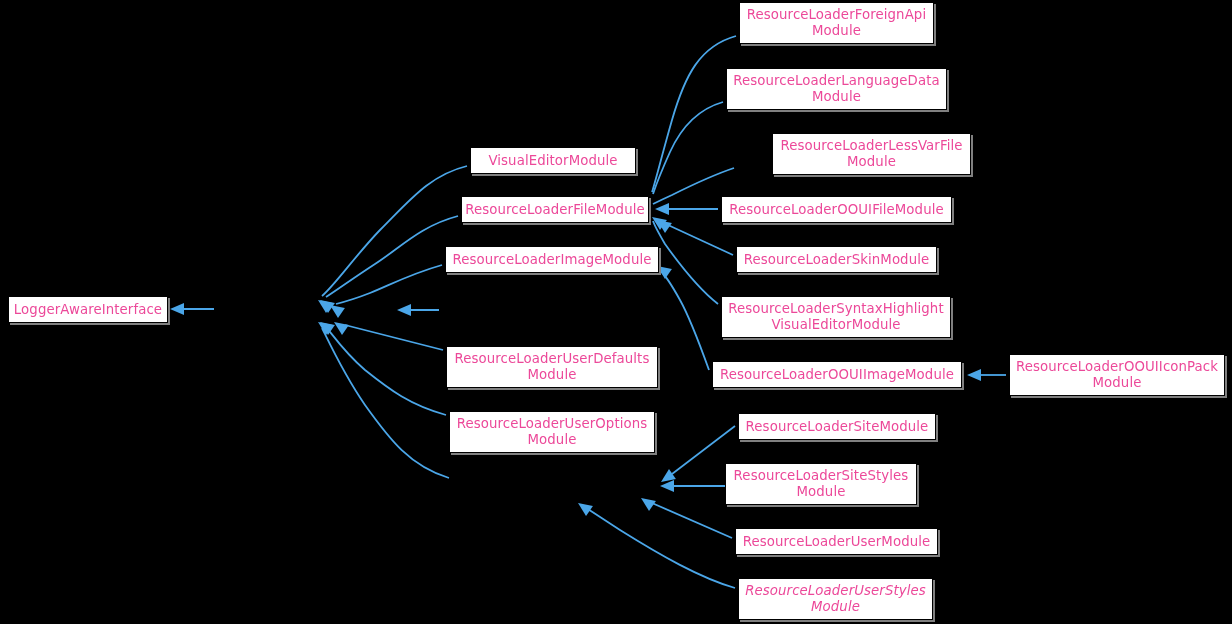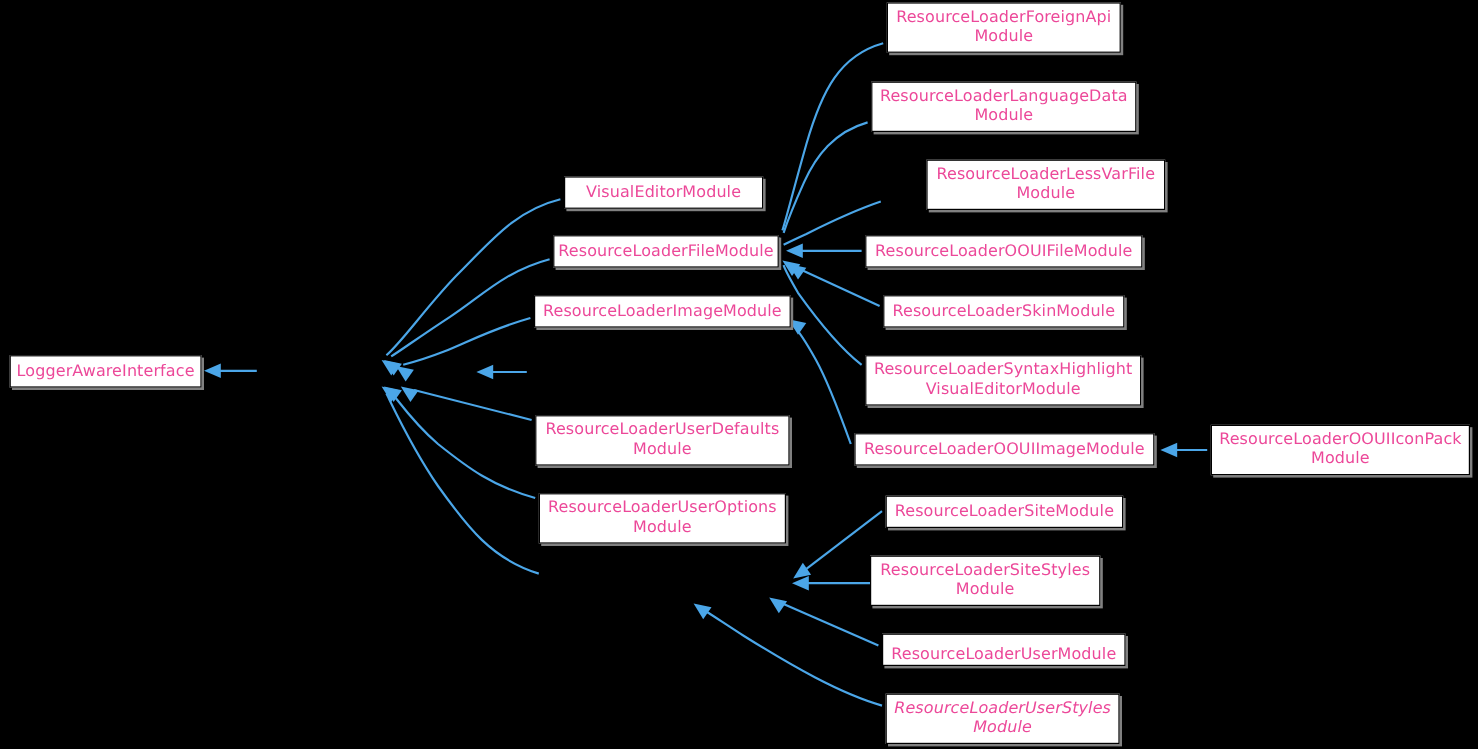--- a/index.html
+++ b/index.html
@@ -112,16 +112,16 @@
     <div class="node" style="left: 736px; top: 246px; width: 201px; height: 27px; background: rgb(255, 255, 255); border-color: rgb(0, 0, 0); box-shadow: rgb(128, 128, 128) 2px 2px 0px 0px;"><span class="node-label">ResourceLoaderSkinModule</span></div>
     <div class="node" style="left: 721px; top: 196px; width: 231px; height: 27px; background: rgb(255, 255, 255); border-color: rgb(0, 0, 0); box-shadow: rgb(128, 128, 128) 2px 2px 0px 0px;"><span class="node-label">ResourceLoaderOOUIFileModule</span></div>
     <div class="node" style="left: 721px; top: 296px; width: 230px; height: 42px; background: rgb(255, 255, 255); border-color: rgb(0, 0, 0); box-shadow: rgb(128, 128, 128) 2px 2px 0px 0px;"><span class="node-label">ResourceLoaderSyntaxHighlight
 VisualEditorModule</span></div>
     <div class="node" style="left: 712px; top: 361px; width: 250px; height: 27px; background: rgb(255, 255, 255); border-color: rgb(0, 0, 0); box-shadow: rgb(128, 128, 128) 2px 2px 0px 0px; text-align: right;"><span class="node-label">ResourceLoaderOOUIImageModule</span></div>
     <div class="node" style="left: 1009px; top: 354px; width: 216px; height: 42px; background: rgb(255, 255, 255); border-color: rgb(0, 0, 0); box-shadow: rgb(128, 128, 128) 2px 2px 0px 0px;"><span class="node-label">ResourceLoaderOOUIIconPack
 Module</span></div>
     <div class="node" style="left: 738px; top: 413px; width: 198px; height: 27px; background: rgb(255, 255, 255); border-color: rgb(0, 0, 0); box-shadow: rgb(128, 128, 128) 2px 2px 0px 0px; text-align: center;"><span class="node-label">ResourceLoaderSiteModule</span></div>
     <div class="node" style="left: 725px; top: 463px; width: 192px; height: 42px; background: rgb(255, 255, 255); border-color: rgb(0, 0, 0); box-shadow: rgb(128, 128, 128) 2px 2px 0px 0px;"><span class="node-label">ResourceLoaderSiteStyles
 Module</span></div>
-    <div class="node" style="left: 735px; top: 528px; width: 203px; height: 27px; background: rgb(255, 255, 255); border-color: rgb(0, 0, 0); box-shadow: rgb(128, 128, 128) 2px 2px 0px 0px; align-items: flex-end;"><span class="node-label">ResourceLoaderUserModule</span></div>
+    <div class="node" style="left: 735px; top: 528px; width: 203px; height: 27px; background: rgb(255, 255, 255); border-color: rgb(0, 0, 0); box-shadow: rgb(128, 128, 128) 2px 2px 0px 0px;"><span class="node-label">ResourceLoaderUserModule</span></div>
     <div class="node" style="left: 738px; top: 578px; width: 195px; height: 42px; background: rgb(255, 255, 255); border-color: rgb(0, 0, 0); box-shadow: rgb(128, 128, 128) 2px 2px 0px 0px; font-style: italic;"><span class="node-label">ResourceLoaderUserStyles
 Module</span></div>
   </div>
 
 </body></html>

